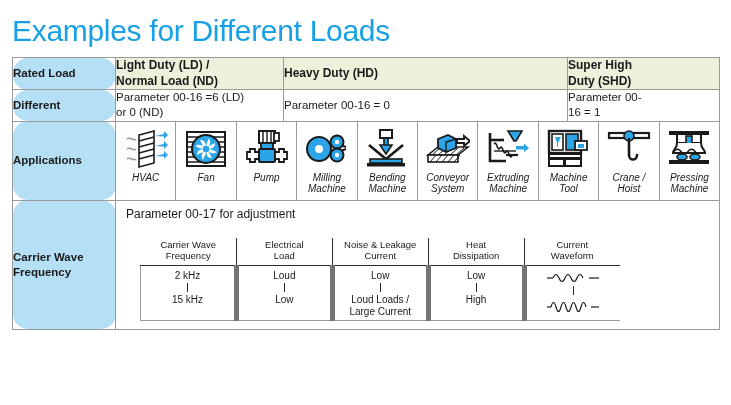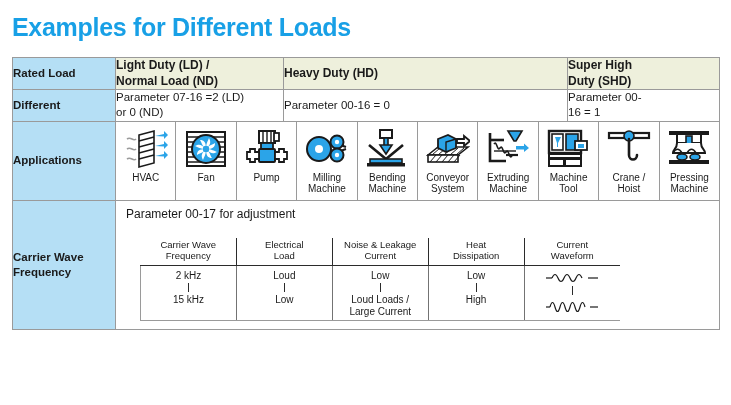--- a/index.html
+++ b/index.html
@@ -6,60 +6,61 @@
   body{
     width:731px;height:405px;background:#ffffff;overflow:hidden;
     font-family:"Liberation Sans","DejaVu Sans",sans-serif;
     color:#1a1a1a;
   }
   .page{position:relative;width:731px;height:405px;}
 
   
   .title{
     position:absolute;left:12px;top:14px;
-    font-size:25px;font-weight:bold;letter-spacing:-0.3px;
+    font-size:30px;font-weight:normal;letter-spacing:-0.3px;
     color:#18a0e6;line-height:1.1;white-space:nowrap;
   }
 
   
   .tbl{
     position:absolute;left:12px;top:57px;width:707px;
     border-collapse:collapse;table-layout:fixed;
   }
   .tbl td{
     border:1px solid #9a9a9a;
     vertical-align:middle;
     padding:0;
   }
   .lbl{
     background:#b5dff5;
     font-weight:bold;font-size:11.5px;
     padding:6px 0 6px 10px;
     width:103px;
     line-height:1.28;
+    border-radius:15px;
   }
   .hdr{
     background:#eef0dc;
     font-weight:bold;font-size:12px;
     padding:7px 0 7px 9px;
     line-height:1.3;
   }
   .cell{
     background:#ffffff;font-size:11.5px;
     padding:7px 0 7px 9px;line-height:1.33;
   }
   .nowrap{white-space:pre-line;}
 
   
   .apps-wrap{display:flex;width:100%;height:78px;background:#fff;}
   .app{
     flex:1 1 0;display:flex;flex-direction:column;align-items:center;
     justify-content:flex-start;
     border-right:1px solid #9a9a9a;
-    padding-top:5px;box-sizing:border-box;min-width:0;
+    padding-top:5px;box-sizing:border-box;min-width:0;font-style:italic;
   }
   .app:last-child{border-right:none;}
   .app .gfx{height:44px;display:flex;align-items:center;justify-content:center;}
   .app .cap{
     font-size:10px;line-height:1.12;text-align:center;color:#1a1a1a;
     margin-top:1px;white-space:pre-line;
   }
 
   
   .cw{background:#fff;padding:6px 0 8px 10px;}
@@ -69,21 +70,21 @@
     font-size:9.5px;font-weight:normal;line-height:1.15;
     padding:2px 2px 3px;text-align:center;
     border-bottom:1.5px solid #2b2b2b;
     border-right:1px solid #2b2b2b;
     white-space:pre-line;
   }
   .cwtbl th:last-child{border-right:none;}
   .cwtbl td{
     font-size:10px;line-height:1.18;padding:4px 2px 2px;
     text-align:center;vertical-align:top;height:44px;
-    border-right:1px solid #737373;white-space:pre-line;
+    border-right:5px solid #737373;white-space:pre-line;
   }
   .cwtbl td:last-child{border-right:none;}
   .stack{display:flex;flex-direction:column;align-items:center;gap:0;}
   .stack .bar{width:1px;height:9px;background:#2b2b2b;margin:2px 0;}
   .stack .t{white-space:pre-line;}
   svg{display:block;}
 </style>
 </head>
 <body>
 
@@ -104,21 +105,21 @@
         <td class="lbl nowrap">Rated Load</td>
         <td class="hdr nowrap">Light Duty (LD) /
 Normal Load (ND)</td>
         <td class="hdr nowrap">Heavy Duty (HD)</td>
         <td class="hdr nowrap">Super High
 Duty (SHD)</td>
       </tr>
 
       <tr>
         <td class="lbl nowrap">Different</td>
-        <td class="cell nowrap">Parameter 07-16 =2 (LD)
+        <td class="cell nowrap">Parameter 00-16 =6 (LD)
 or 0 (ND)</td>
         <td class="cell nowrap">Parameter 00-16 = 0</td>
         <td class="cell nowrap">Parameter 00-
 16 = 1</td>
       </tr>
 
 
       <tr>
         <td class="lbl nowrap">Applications</td>
         <td colspan="3" style="padding:0">

